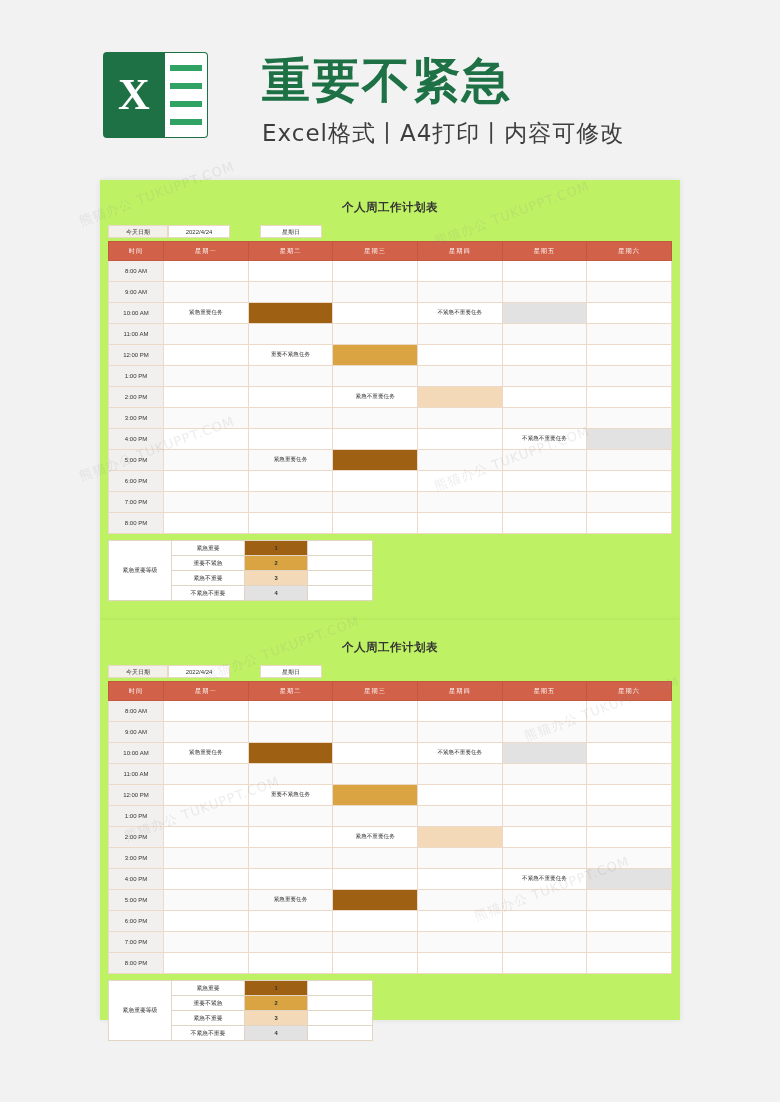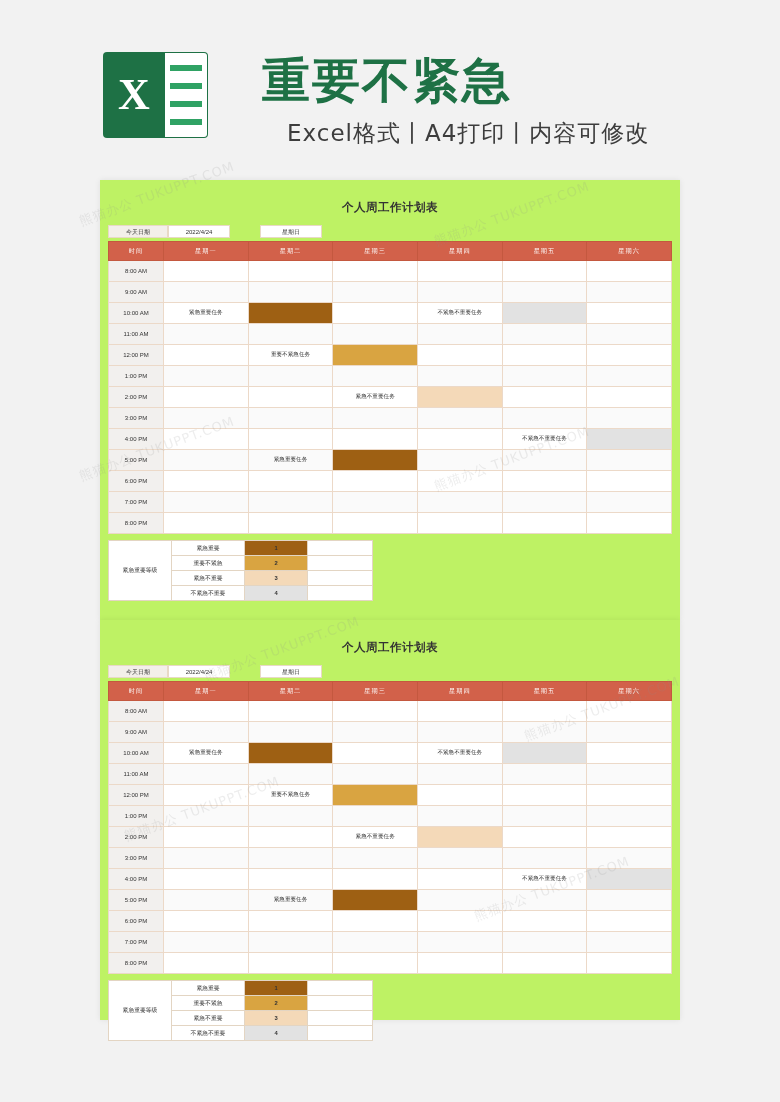--- a/index.html
+++ b/index.html
@@ -40,21 +40,20 @@
   .title-main{
     position:absolute;left:262px;top:52px;
     font-size:48px;font-weight:bold;color:#1e7145;
     letter-spacing:2px;line-height:56px;
     font-family:"DejaVu Sans",sans-serif;
   }
   .title-sub{
     position:absolute;left:262px;top:118px;
     font-size:23px;color:#3d3d3d;letter-spacing:1px;
     font-family:"DejaVu Sans",sans-serif;
-    margin-left:25px;
   }
   
   .page{
     position:absolute;left:100px;width:580px;background:#bef264;
     box-shadow:0 0 6px rgba(0,0,0,0.08);
   }
   .page1{top:180px;height:440px;}
   .page2{top:620px;height:400px;}
 
   .sheet-title{

